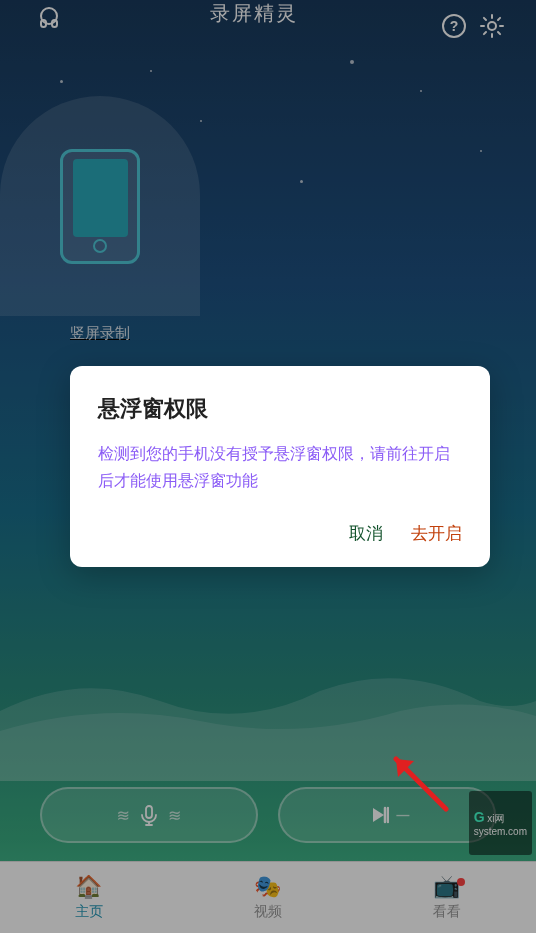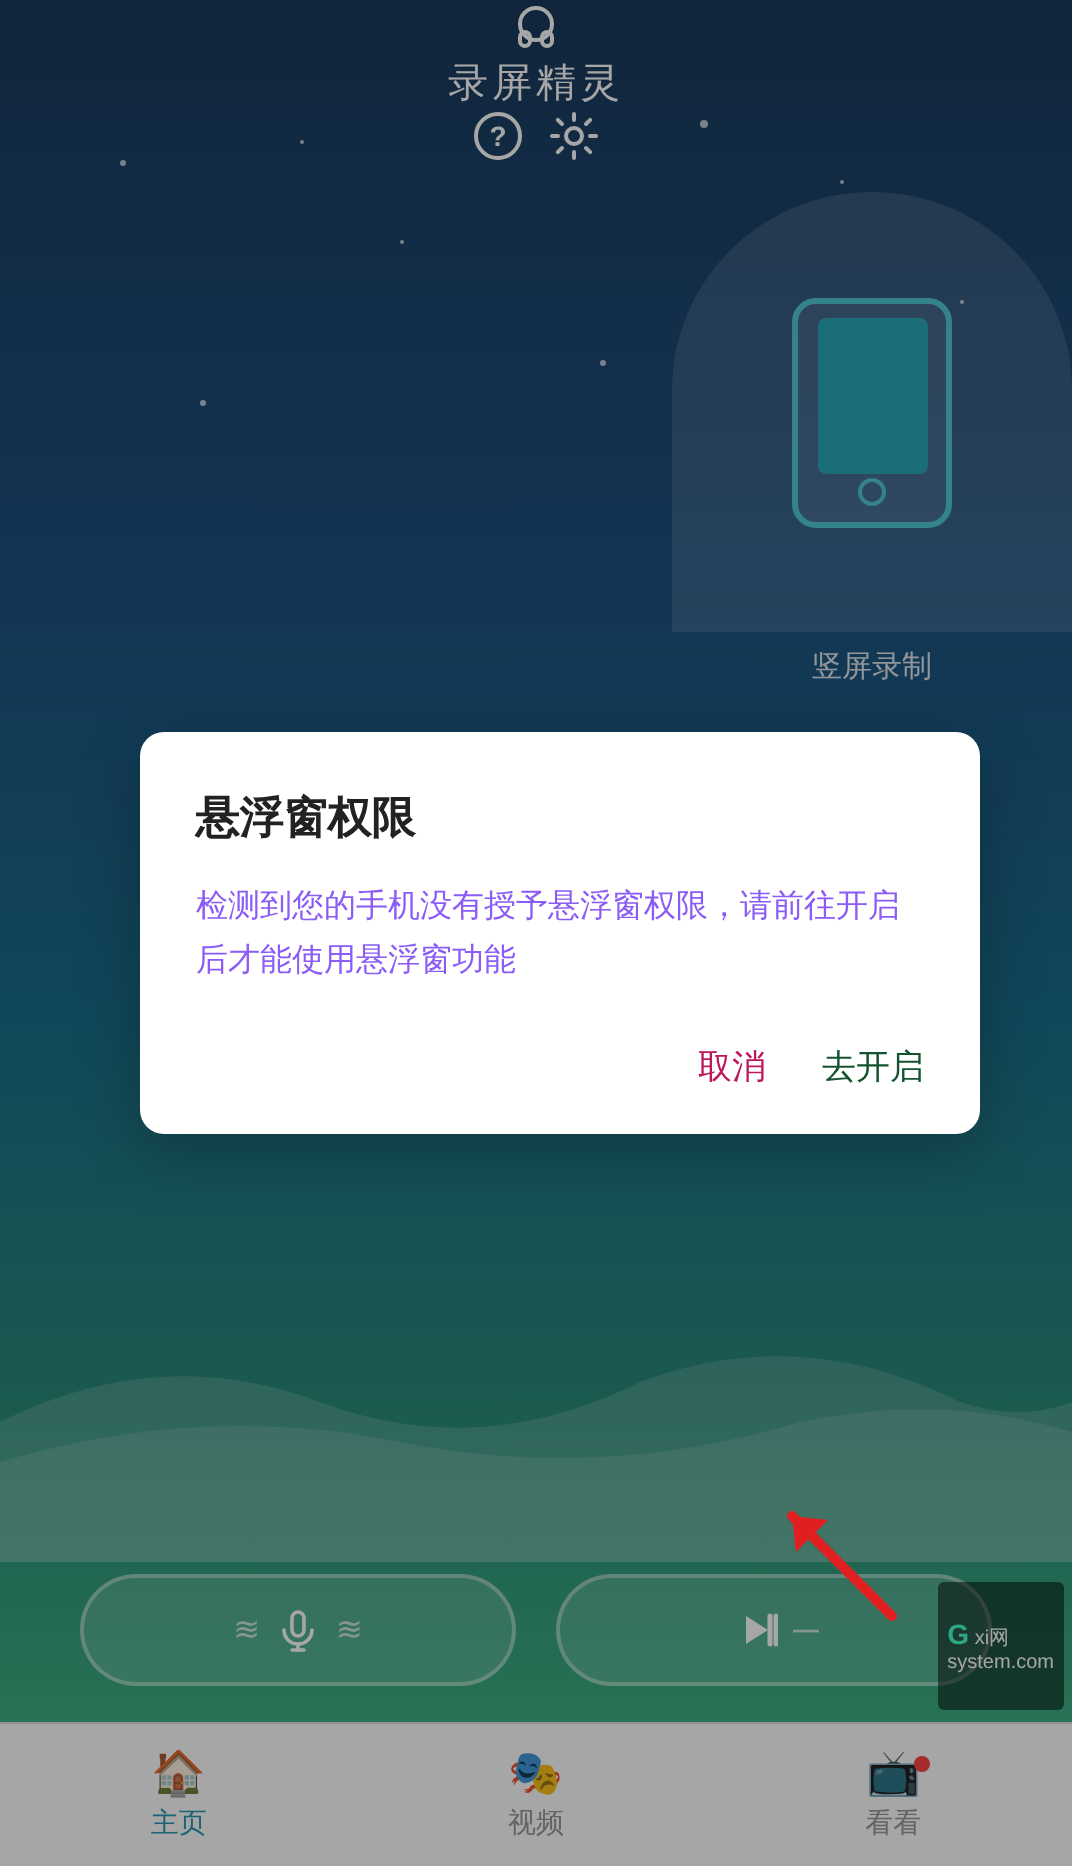--- a/index.html
+++ b/index.html
@@ -30,25 +30,23 @@
       border-radius: 50%;
       opacity: 0.7;
     }
 
     
     .header {
       position: absolute;
       top: 0; left: 0; right: 0;
       height: 56px;
       display: flex;
-      align-items: center;
       justify-content: space-between;
-      padding: 0 16px;
+      padding: 0 31px;
       z-index: 10;
-      flex-direction: column;
     }
     .header-icon {
       width: 36px;
       height: 36px;
       display: flex;
       align-items: center;
       justify-content: center;
     }
     .header-title {
       font-size: 20px;
@@ -62,21 +60,22 @@
       align-items: center;
     }
 
     
     .main-content {
       position: absolute;
       top: 56px; left: 0; right: 0;
       bottom: 72px;
       display: flex;
       flex-direction: column;
-      align-items: flex-end;
+      align-items: flex-start;
+      text-decoration: underline;
     }
 
     
     .action-btns {
       position: absolute;
       bottom: 90px;
       left: 0;
       right: 0;
       display: flex;
       justify-content: center;
@@ -191,26 +190,26 @@
       margin-bottom: 28px;
     }
     .dialog-actions {
       display: flex;
       justify-content: flex-end;
       align-items: center;
       gap: 28px;
     }
     .dialog-cancel {
       font-size: 17px;
-      color: #be185d;
+      color: #14532d;
       cursor: pointer;
     }
     .dialog-confirm {
       font-size: 17px;
-      color: #14532d;
+      color: #c2410c;
       font-weight: 500;
       cursor: pointer;
     }
 
     
     .arrow-annotation {
       position: absolute;
       bottom: 110px;
       right: 80px;
       z-index: 60;

